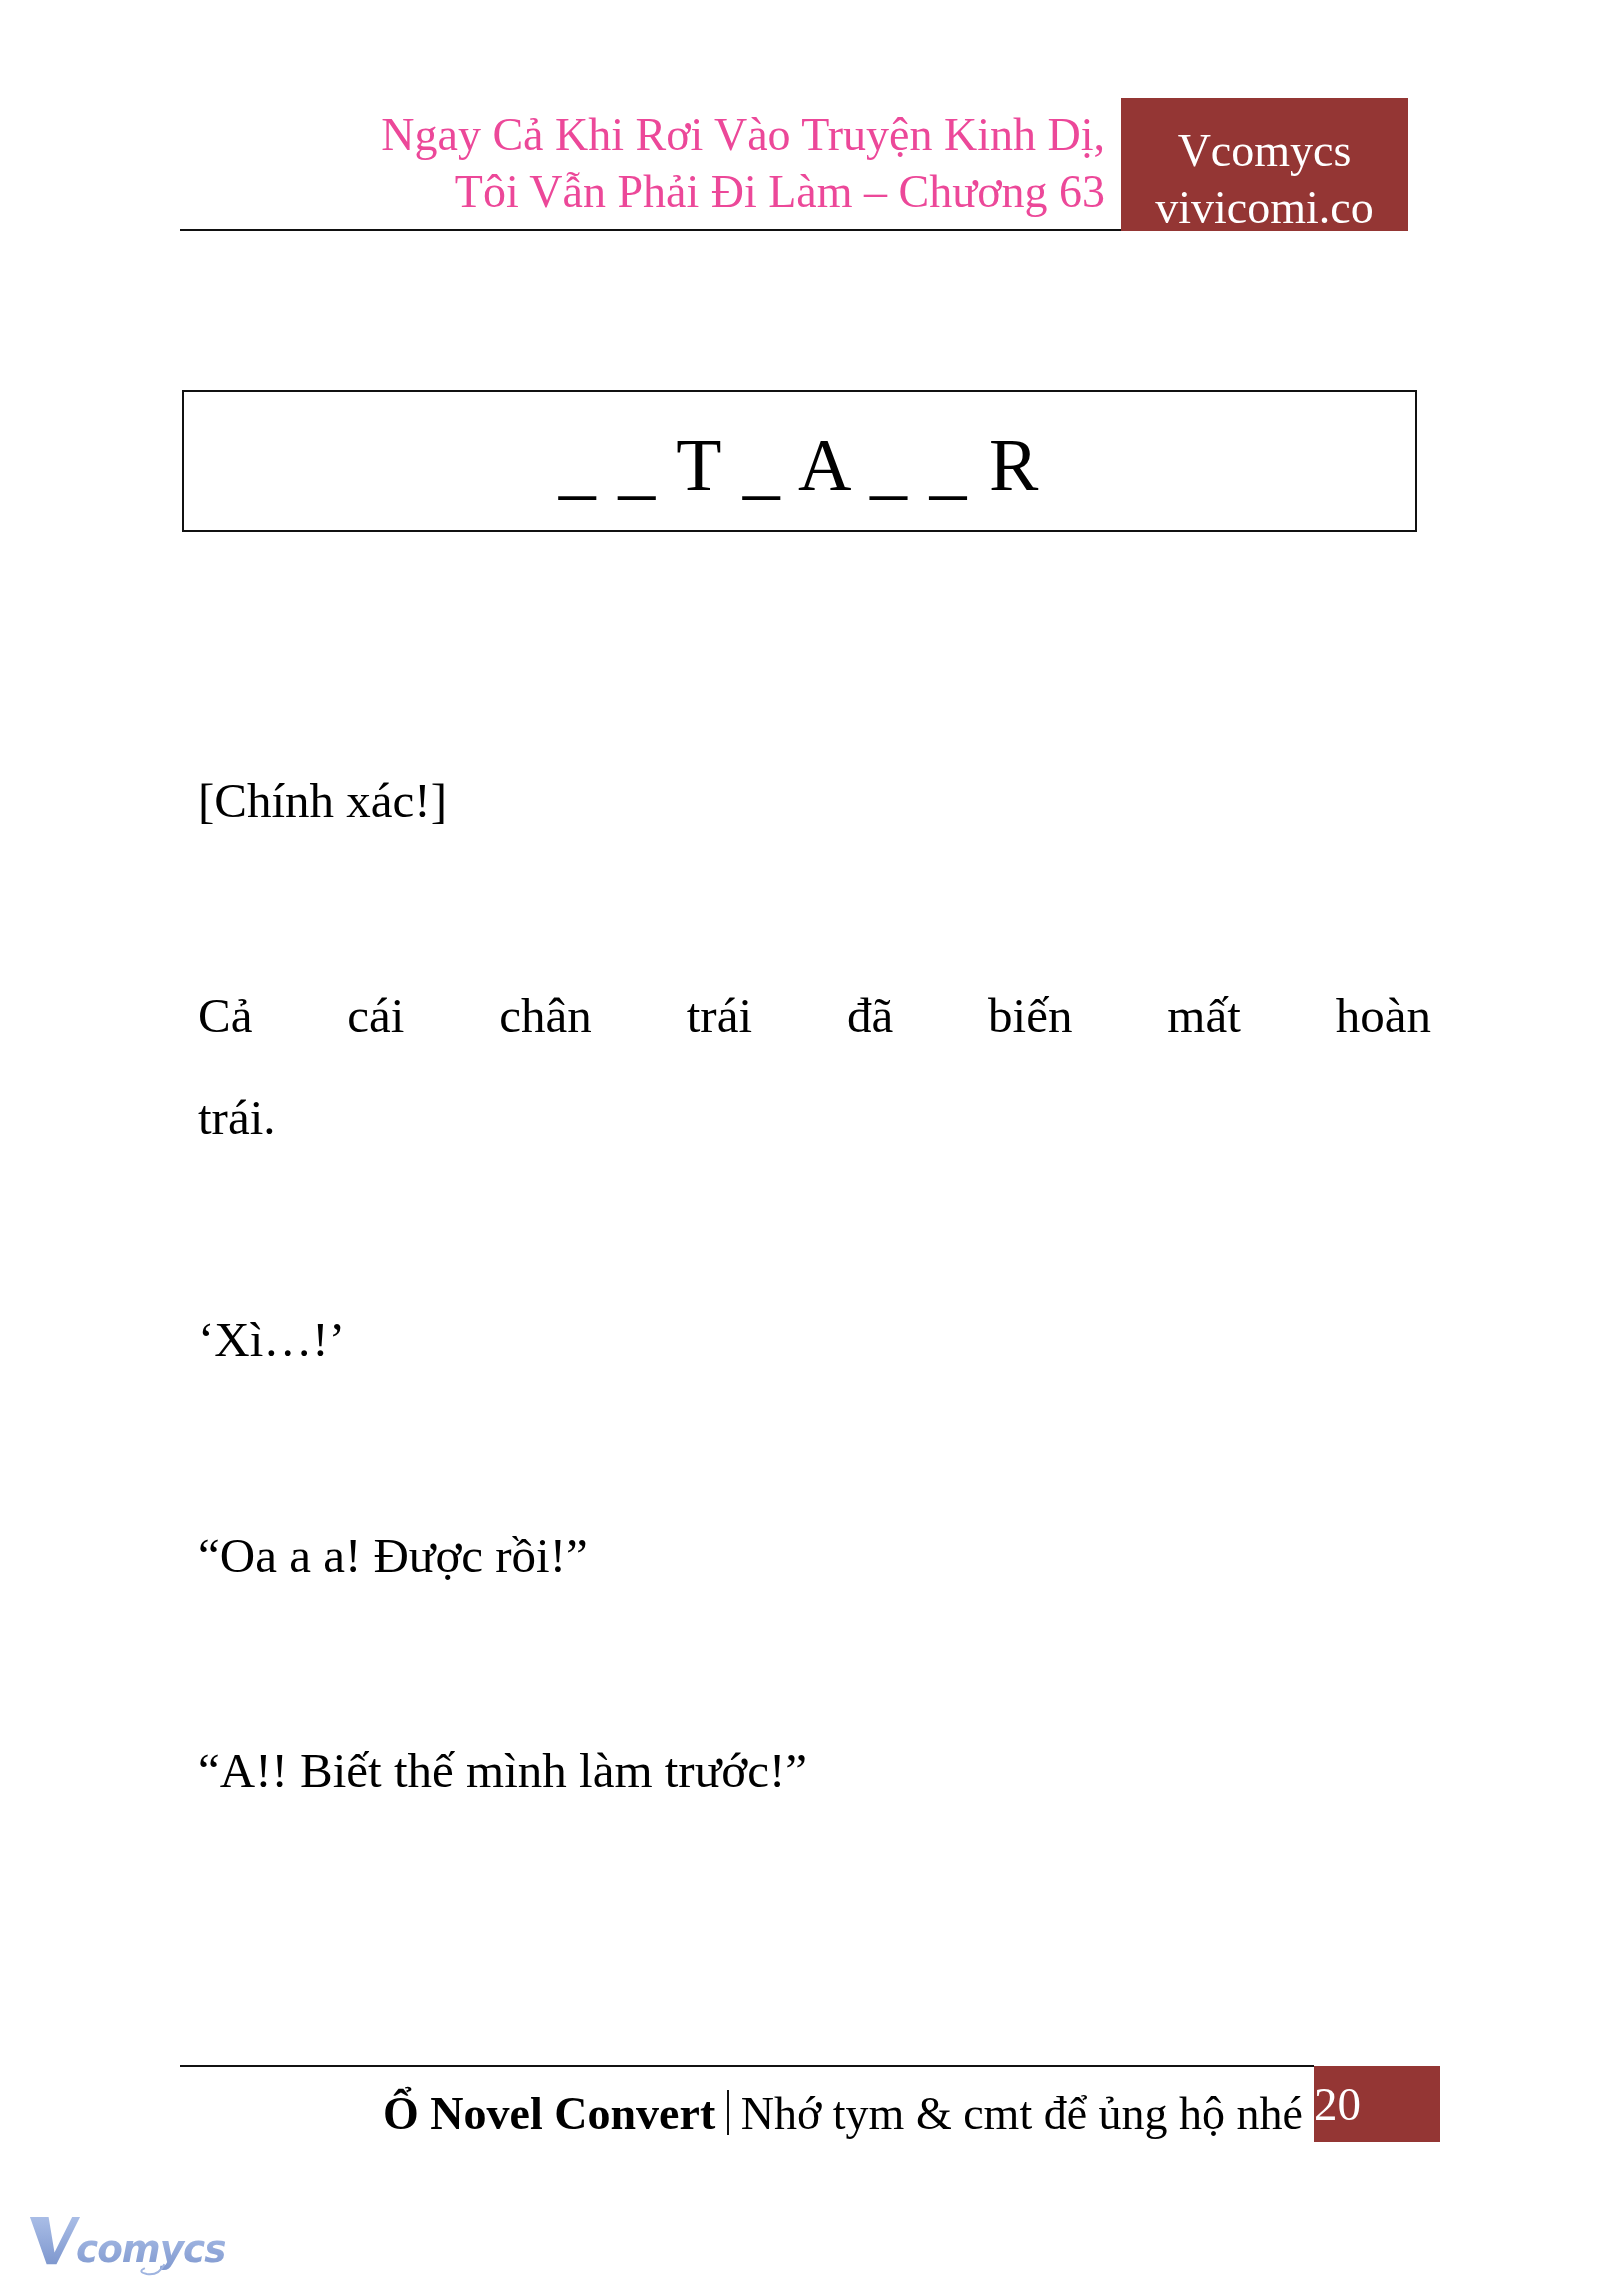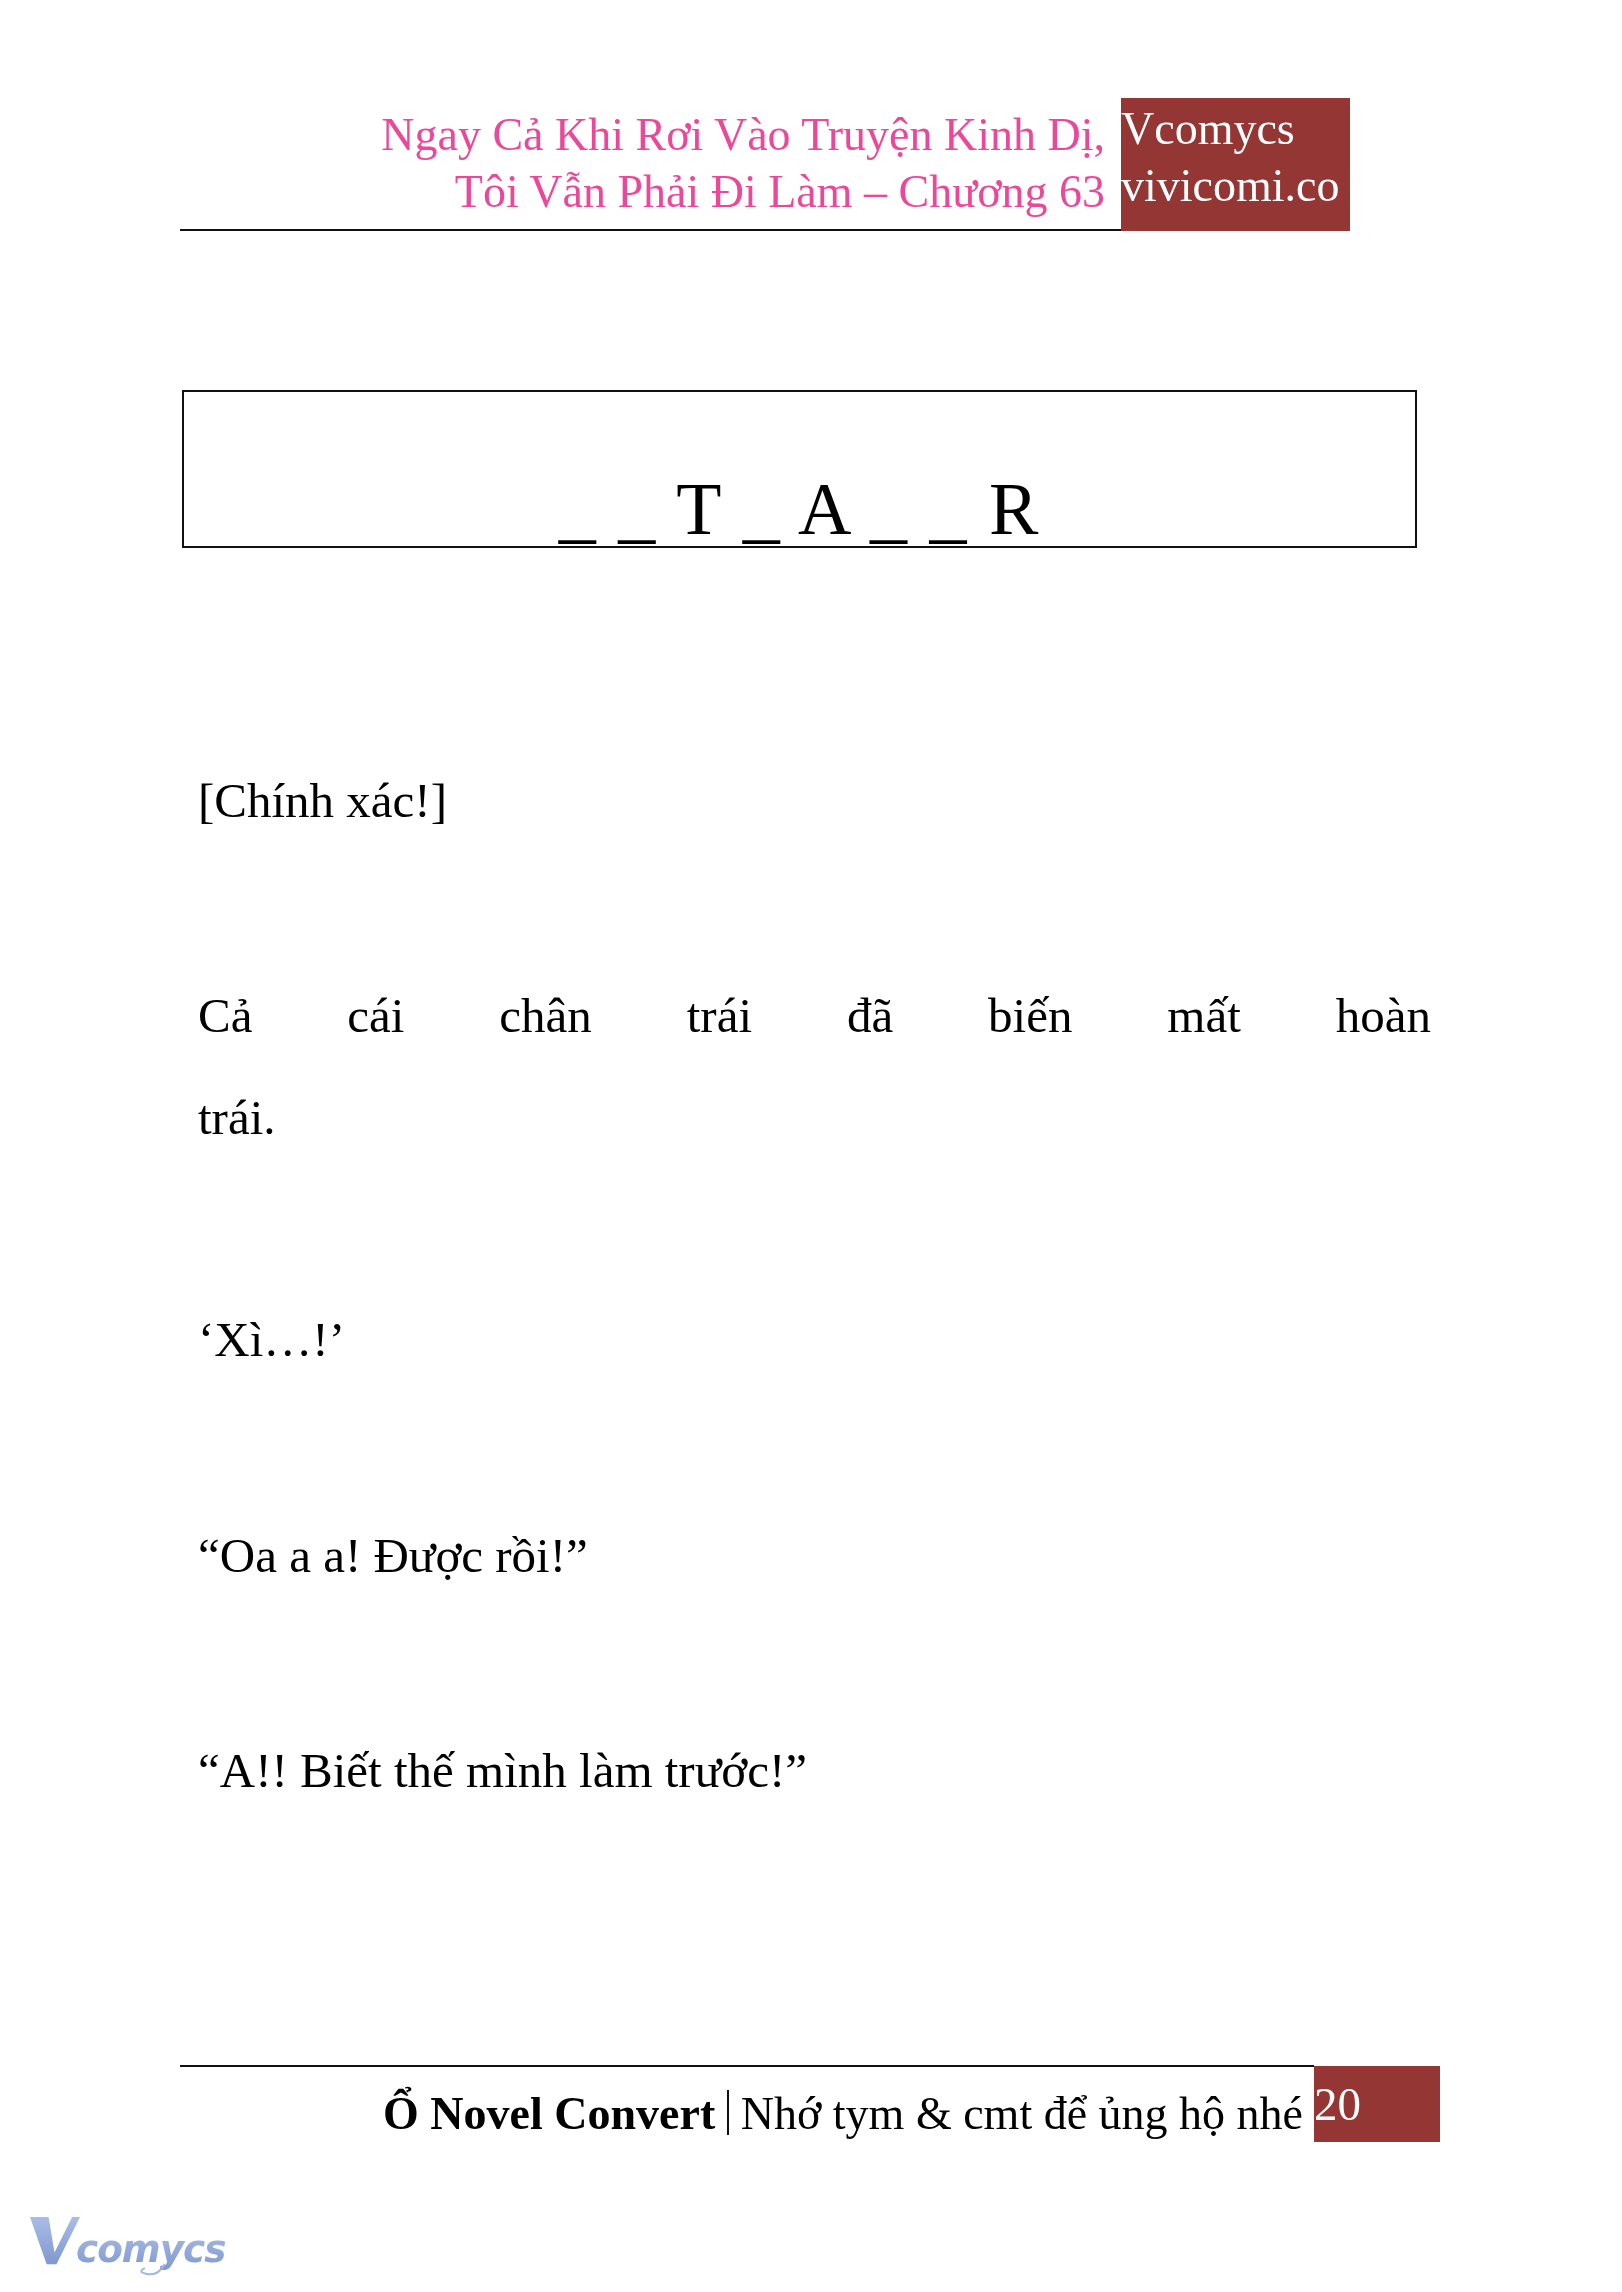--- a/index.html
+++ b/index.html
@@ -2,27 +2,27 @@
 <html><head>
 <meta charset="utf-8">
 <style>
   html, body { margin: 0; padding: 0; background: #ffffff; }
   body { width: 1622px; height: 2293px; position: relative; overflow: hidden;
          font-family: "Liberation Serif", "DejaVu Serif", serif; color: #000; }
 
   .header-title { position: absolute; right: 517px; top: 106px; width: 882px;
                   text-align: right; font-size: 46px; line-height: 57px; color: #ec4899; }
   .header-rule { position: absolute; left: 180px; top: 229px; width: 943px; height: 2px; background: #111; }
-  .brand-box { position: absolute; left: 1121px; top: 98px; width: 229px; height: 133px;
-               background: #943634; color: #fff; text-align: left;
-               font-size: 46px; line-height: 57px; padding-top: 2px; box-sizing: border-box; }
+  .brand-box { position: absolute; left: 1121px; top: 98px; width: 287px; height: 133px;
+               background: #943634; color: #fff; text-align: center;
+               font-size: 46px; line-height: 57px; padding-top: 24px; box-sizing: border-box; }
 
-  .puzzle-box { position: absolute; left: 182px; top: 390px; width: 1235px; height: 158px;
+  .puzzle-box { position: absolute; left: 182px; top: 390px; width: 1235px; height: 142px;
                 border: 2.9px solid #111; box-sizing: border-box;
-                display: flex; align-items: flex-end; justify-content: center; }
+                display: flex; align-items: center; justify-content: center; }
   .puzzle-text { font-size: 74px; line-height: 1; letter-spacing: 2px; white-space: pre; padding-top: 7.8px; }
 
   .para { position: absolute; left: 198px; font-size: 49px; line-height: 102px; white-space: nowrap; }
   .para.justified { width: 1233px; white-space: normal; text-align: justify; text-align-last: left; }
   .p1 { top: 750px; }
   .p2 { top: 965px; }
   .p3 { top: 1289px; }
   .p4 { top: 1505px; }
   .p5 { top: 1720px; }
   .justify-line { display: block; text-align: justify; text-align-last: justify; }

